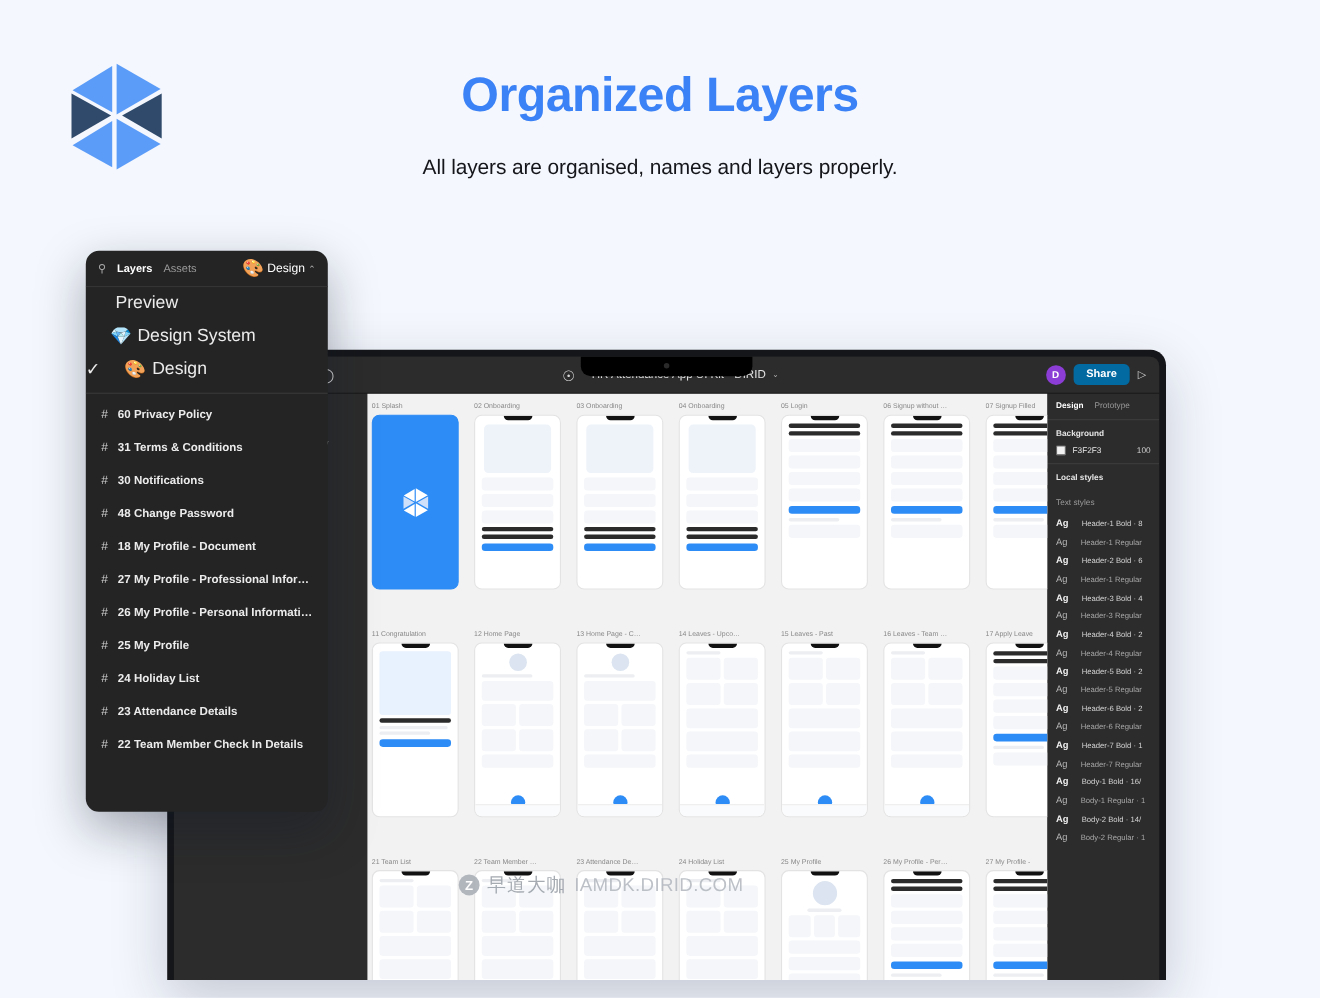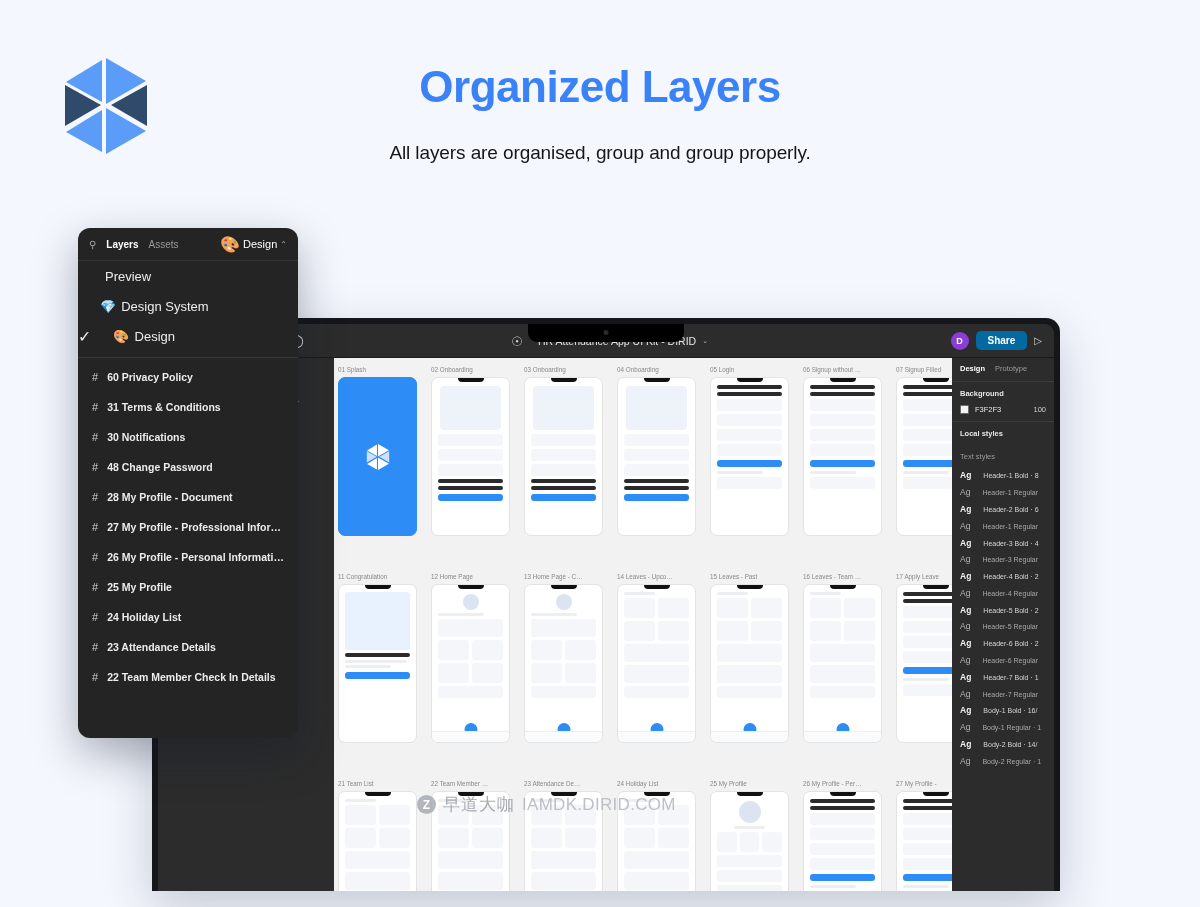--- a/index.html
+++ b/index.html
@@ -204,21 +204,21 @@
   #fp-design .lbl { font-size: 11px; color: #fff; }
   #fp-design .car { font-size: 8px; color: #b5b5b5; }
   #fp-pages {
     display: flex; align-items: center;
     padding: 11px 13px 7px 13px;
   }
   #fp-pages .t { font-size: 10.5px; font-weight: bold; }
   #fp-pages .p { margin-left: auto; font-size: 14px; color: #ddd; font-weight: 300; }
   .fp-page {
     display: flex; align-items: center; gap: 5px;
-    height: 30px; padding-left: 22px; font-size: 13px;
+    height: 30px; padding-left: 22px; font-size: 16px;
   }
   .fp-page-wrap { position: relative; display: flex; align-items: center; }
   #fp-div { height: 1px; background: #383838; margin: 6px 0 4px 0; }
   .fp-layer {
     display: flex; align-items: center; gap: 9px;
     height: 30px; padding-left: 14px;
     font-size: 10.5px; font-weight: bold;
     white-space: nowrap; overflow: hidden;
   }
   .fp-layer .hash { color: #cfcfcf; font-size: 11px; font-weight: normal; }
@@ -244,21 +244,21 @@
 <svg id="hero-logo" viewBox="0 0 88 100">
   <polygon points="44,2 84,25 44,48" fill="#5b9cf8"></polygon>
   <polygon points="44,52 84,75 44,98" fill="#5b9cf8"></polygon>
   <polygon points="40,4 40,46 4,26" fill="#5b9cf8"></polygon>
   <polygon points="40,54 40,96 4,76" fill="#5b9cf8"></polygon>
   <polygon points="3,29 39,49 3,70" fill="#2f4a6b"></polygon>
   <polygon points="85,29 49,49 85,70" fill="#2f4a6b"></polygon>
 </svg>
 
 <div id="hero-title">Organized Layers</div>
-<div id="hero-sub">All layers are organised, group and group properly.</div>
+<div id="hero-sub">All layers are organised, names and layers properly.</div>
 
 <div id="laptop">
   <div id="screen">
 
     <div id="toolbar">
       <div class="tb-icon">➶</div>
       <div class="tb-caret">▾</div>
       <div class="tb-icon">T</div>
       <div class="tb-icon">⁝</div>
       <div class="tb-icon">✋</div>
@@ -823,21 +823,21 @@
       <div class="fp-layer">
         <span class="hash">#</span>
         <span>30 Notifications</span>
       </div>
       <div class="fp-layer">
         <span class="hash">#</span>
         <span>48 Change Password</span>
       </div>
       <div class="fp-layer">
         <span class="hash">#</span>
-        <span>28 My Profile - Document</span>
+        <span>18 My Profile - Document</span>
       </div>
       <div class="fp-layer">
         <span class="hash">#</span>
         <span>27 My Profile - Professional Infor…</span>
       </div>
       <div class="fp-layer">
         <span class="hash">#</span>
         <span>26 My Profile - Personal Informati…</span>
       </div>
       <div class="fp-layer">

